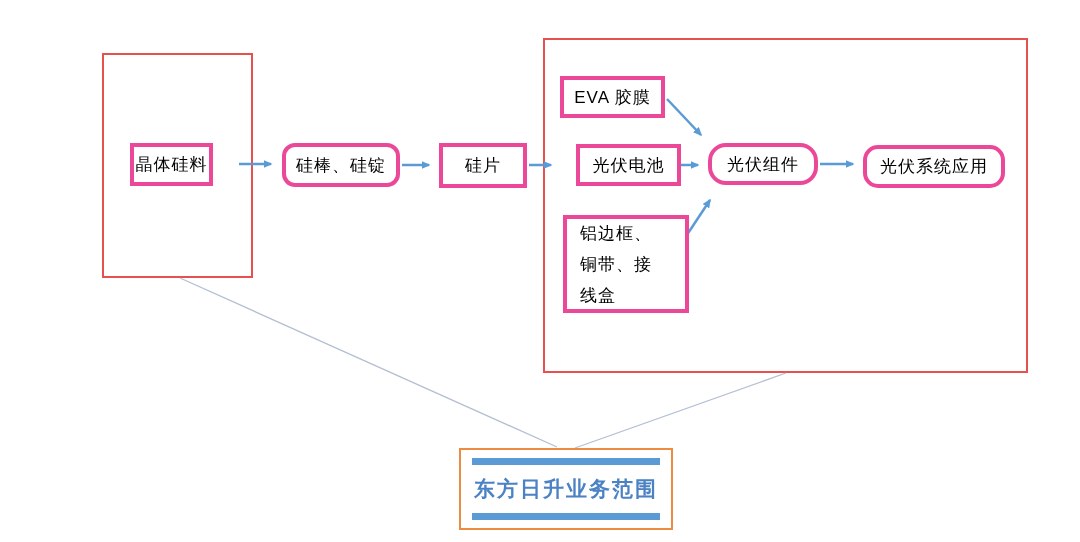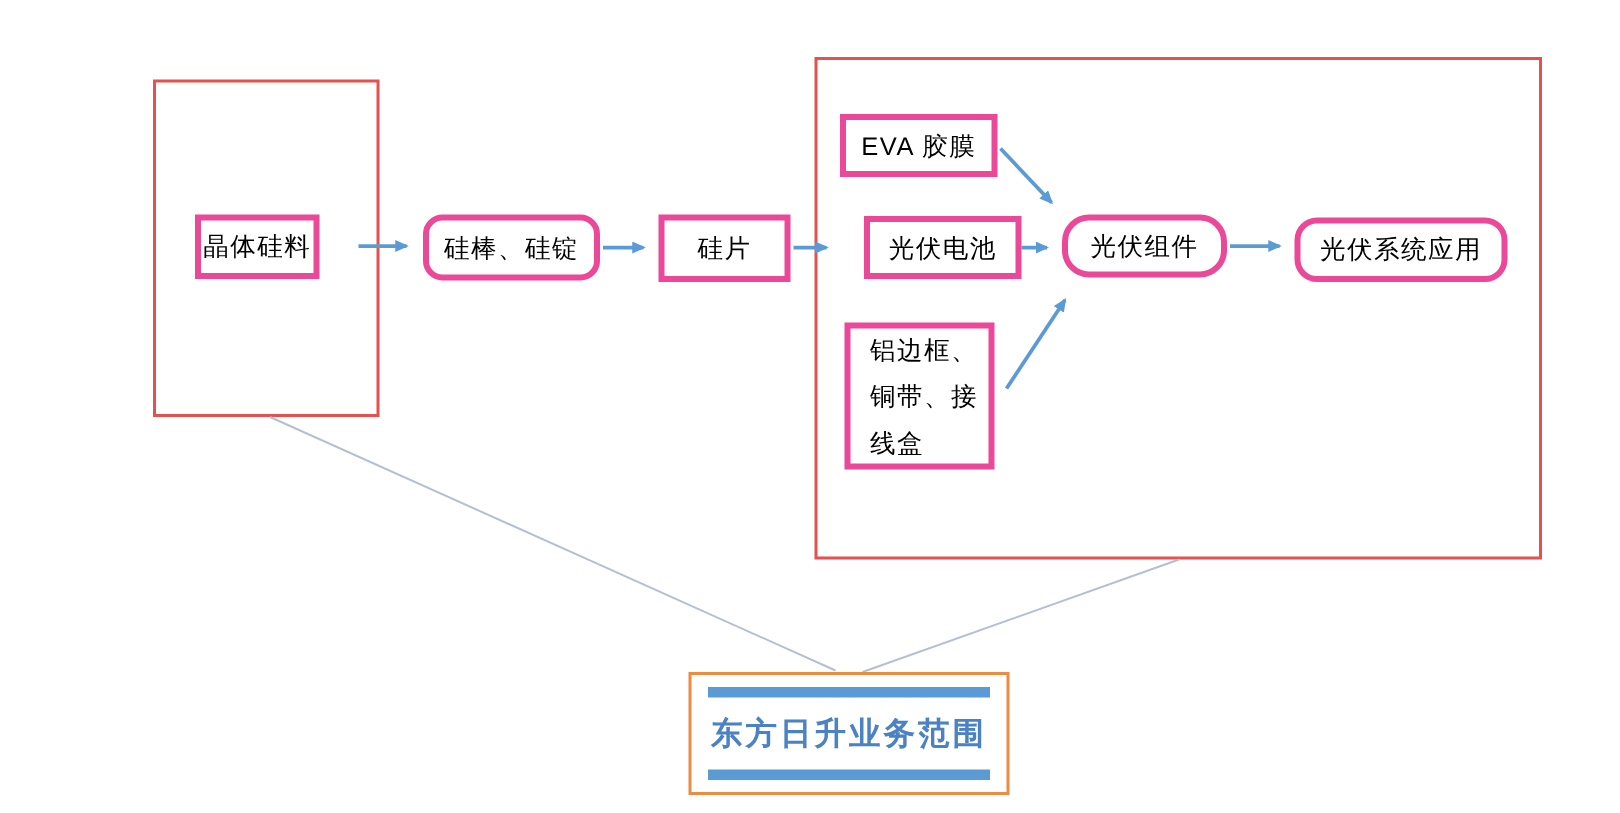--- a/index.html
+++ b/index.html
@@ -49,21 +49,21 @@
     color: #000000;
     letter-spacing: 1px;
     z-index: 3;
     text-align: center;
   }
   .node.crystal   { left: 130px; top: 143px; width: 83px; height: 43px; }
   .node.rod       { left: 282px; top: 143px; width: 118px; height: 44px; border-radius: 13px; }
   .node.wafer     { left: 439px; top: 143px; width:  88px; height: 45px; }
   .node.eva       { left: 560px; top:  76px; width: 105px; height: 42px; }
   .node.cell      { left: 560px; top: 144px; width: 105px; height: 42px; margin-left: 16px; }
-  .node.frame     { left: 563px; top: 215px; width: 100px; height: 98px;
+  .node.frame     { left: 563px; top: 215px; width: 126px; height: 98px;
                     justify-content: flex-start; align-items: center;
                     padding-left: 13px; text-align: left; }
   .node.frame .node-label { width: 76px; line-height: 31px; }
   .node.module    { left: 708px; top: 143px; width: 110px; height: 42px; border-radius: 18px; }
   .node.system    { left: 863px; top: 145px; width: 142px; height: 43px; border-radius: 15px; }
   .legend-box {
     position: absolute;
     left: 459px; top: 448px;
     width: 214px; height: 82px;
     box-sizing: border-box;

